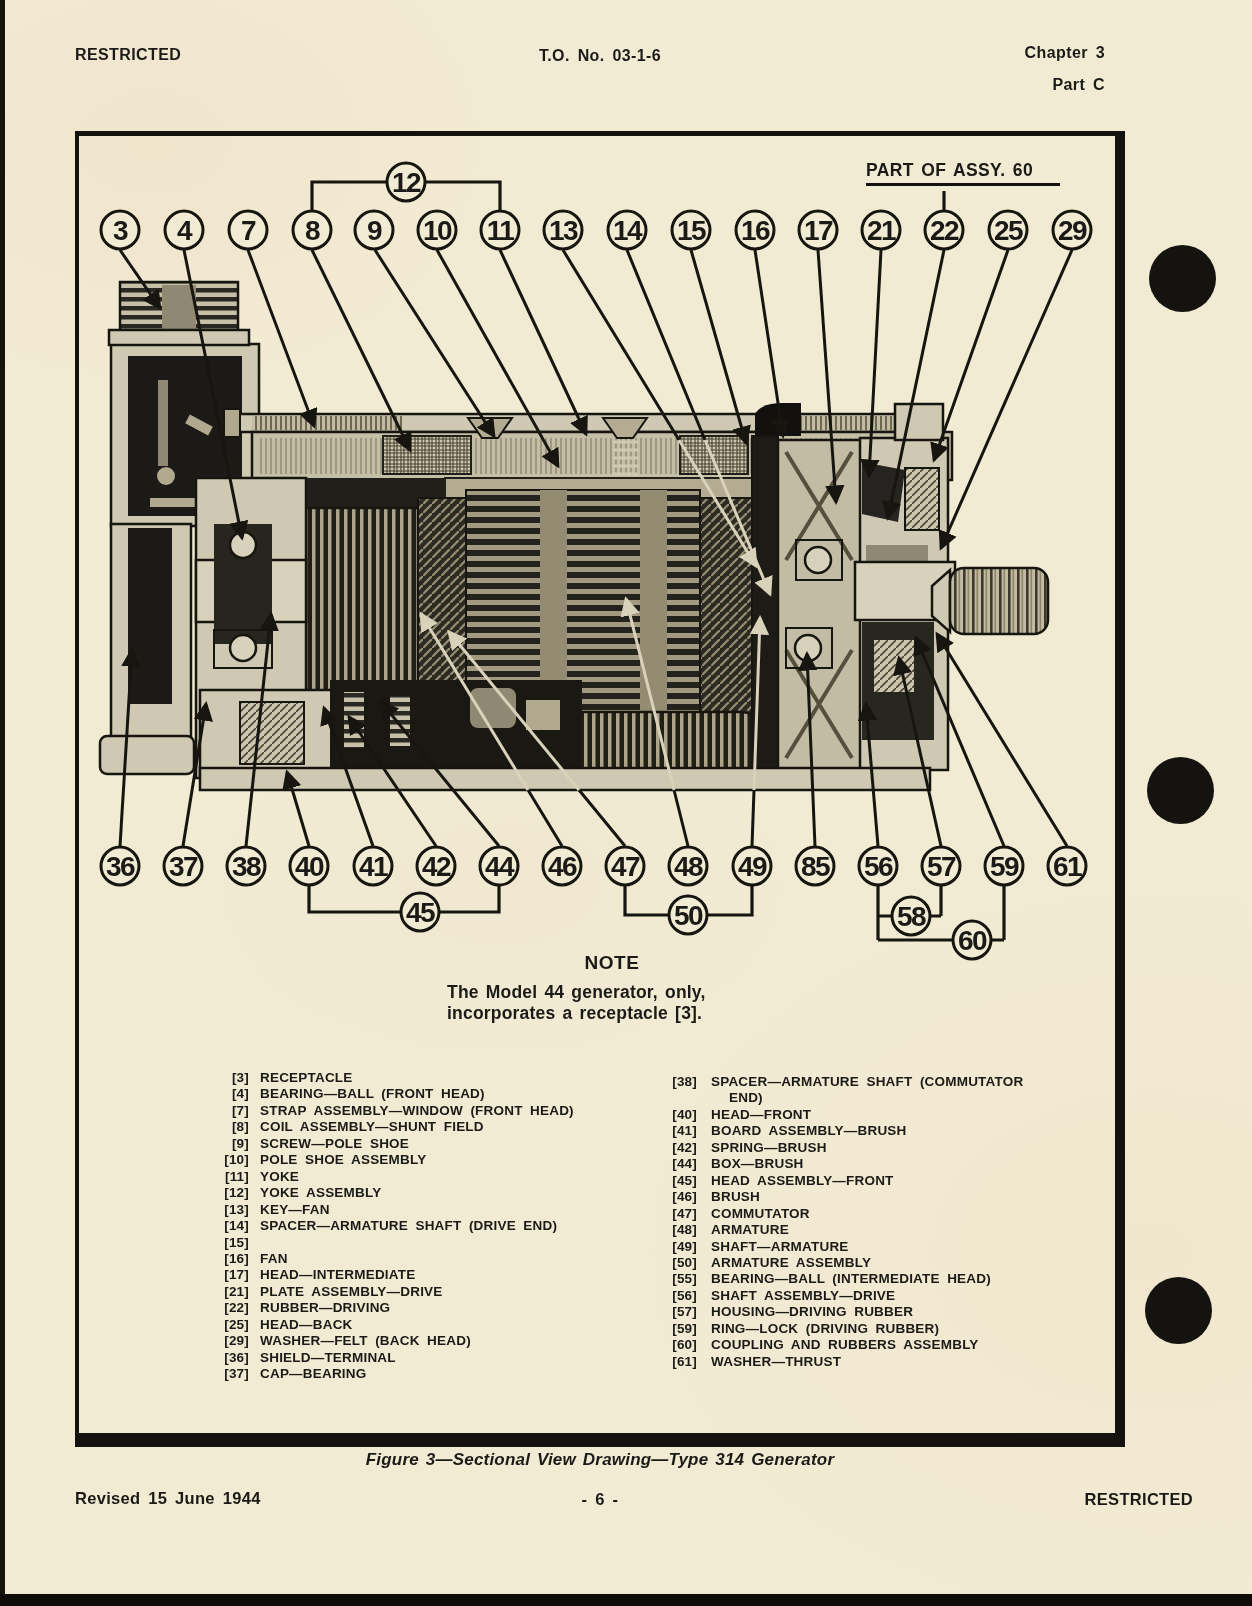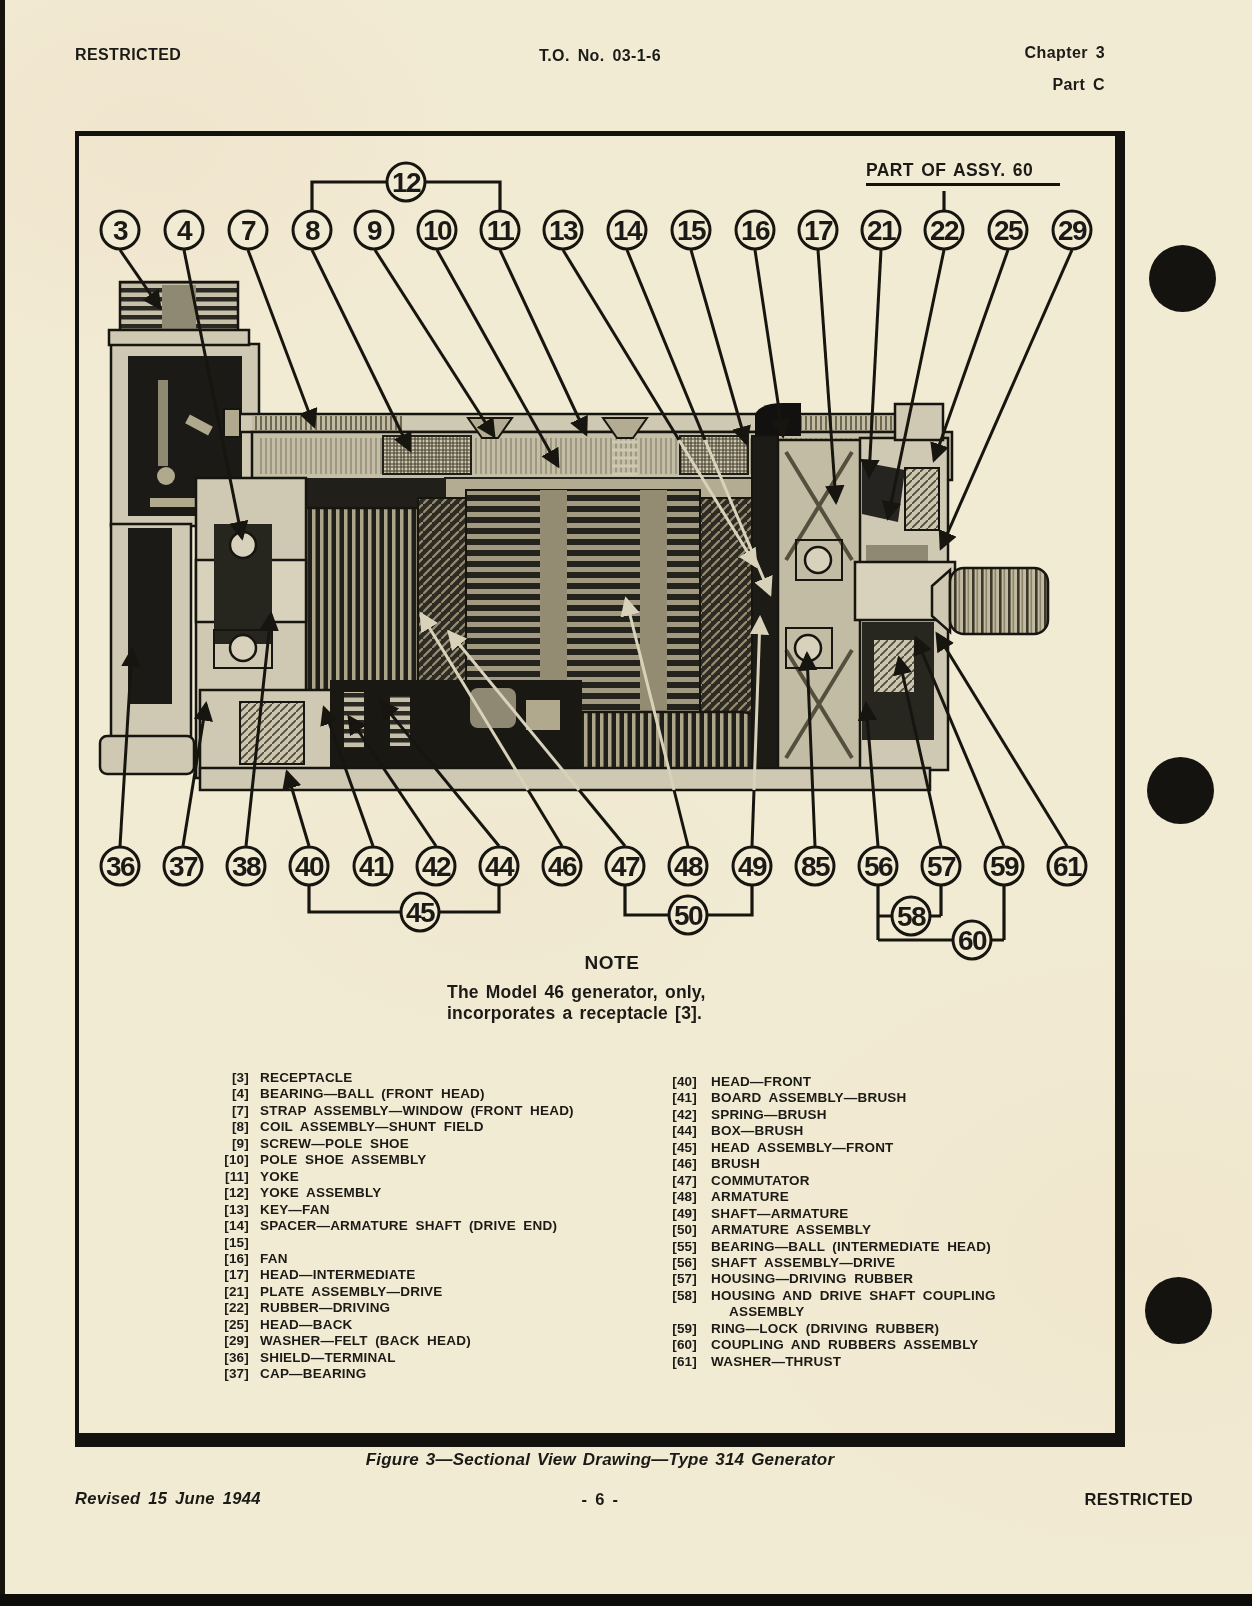--- a/index.html
+++ b/index.html
@@ -308,21 +308,21 @@
     <div class="co" style="left: 420px; top: 912px;">45</div>
     <div class="co" style="left: 688px; top: 915px;">50</div>
     <div class="co" style="left: 911px; top: 916px;">58</div>
     <div class="co" style="left: 972px; top: 940px;">60</div>
   </div>
 
 <div class="abs assy">PART OF ASSY. 60</div>
 
 <div class="abs note">
   <div class="note-title">NOTE</div>
-  <div class="note-line">The Model 46 generator, only,</div>
+  <div class="note-line">The Model 44 generator, only,</div>
   <div class="note-line">incorporates a receptacle [3].</div>
 </div>
 
 <div class="abs plist left" id="plist-left" style="left:197px;top:1070px;width:430px;">
     <div class="pl-row">
       <span class="pl-num">[3]</span>
       <span class="pl-label">RECEPTACLE</span>
     </div>
     <div class="pl-row">
       <span class="pl-num">[4]</span>
@@ -391,20 +391,25 @@
       <span class="pl-num">[36]</span>
       <span class="pl-label">SHIELD—TERMINAL</span>
     </div>
     <div class="pl-row">
       <span class="pl-num">[37]</span>
       <span class="pl-label">CAP—BEARING</span>
     </div>
   </div>
 <div class="abs plist right" id="plist-right" style="left:645px;top:1074px;width:440px;">
     <div class="pl-row">
+      <span class="pl-num">[38]</span>
+      <span class="pl-label">SPACER—ARMATURE SHAFT (COMMUTATOR
+END)</span>
+    </div>
+    <div class="pl-row">
       <span class="pl-num">[40]</span>
       <span class="pl-label">HEAD—FRONT</span>
     </div>
     <div class="pl-row">
       <span class="pl-num">[41]</span>
       <span class="pl-label">BOARD ASSEMBLY—BRUSH</span>
     </div>
     <div class="pl-row">
       <span class="pl-num">[42]</span>
       <span class="pl-label">SPRING—BRUSH</span>
@@ -443,39 +448,34 @@
     </div>
     <div class="pl-row">
       <span class="pl-num">[56]</span>
       <span class="pl-label">SHAFT ASSEMBLY—DRIVE</span>
     </div>
     <div class="pl-row">
       <span class="pl-num">[57]</span>
       <span class="pl-label">HOUSING—DRIVING RUBBER</span>
     </div>
     <div class="pl-row">
-      <span class="pl-num">[58]</span>
-      <span class="pl-label">HOUSING AND DRIVE SHAFT COUPLING
-ASSEMBLY</span>
-    </div>
-    <div class="pl-row">
       <span class="pl-num">[59]</span>
       <span class="pl-label">RING—LOCK (DRIVING RUBBER)</span>
     </div>
     <div class="pl-row">
       <span class="pl-num">[60]</span>
       <span class="pl-label">COUPLING AND RUBBERS ASSEMBLY</span>
     </div>
     <div class="pl-row">
       <span class="pl-num">[61]</span>
       <span class="pl-label">WASHER—THRUST</span>
     </div>
   </div>
 
 <div class="abs caption">Figure 3—Sectional View Drawing—Type 314 Generator</div>
 
-<div class="abs ftr" style="left:75px;top:1489px;font-style:italic;">Revised 15 June 1944</div>
+<div class="abs ftr" style="left:75px;top:1489px;">Revised 15 June 1944</div>
 <div class="abs ftr" style="left:75px;top:1490px;width:1050px;text-align:center;">- 6 -</div>
 <div class="abs ftr" style="right:59px;top:1490px;text-align:right;">RESTRICTED</div>
 
 <div class="abs hole" style="left:1149px;top:245px;"></div>
 <div class="abs hole" style="left:1147px;top:757px;"></div>
 <div class="abs hole" style="left:1145px;top:1277px;"></div>
 
 </body></html>

